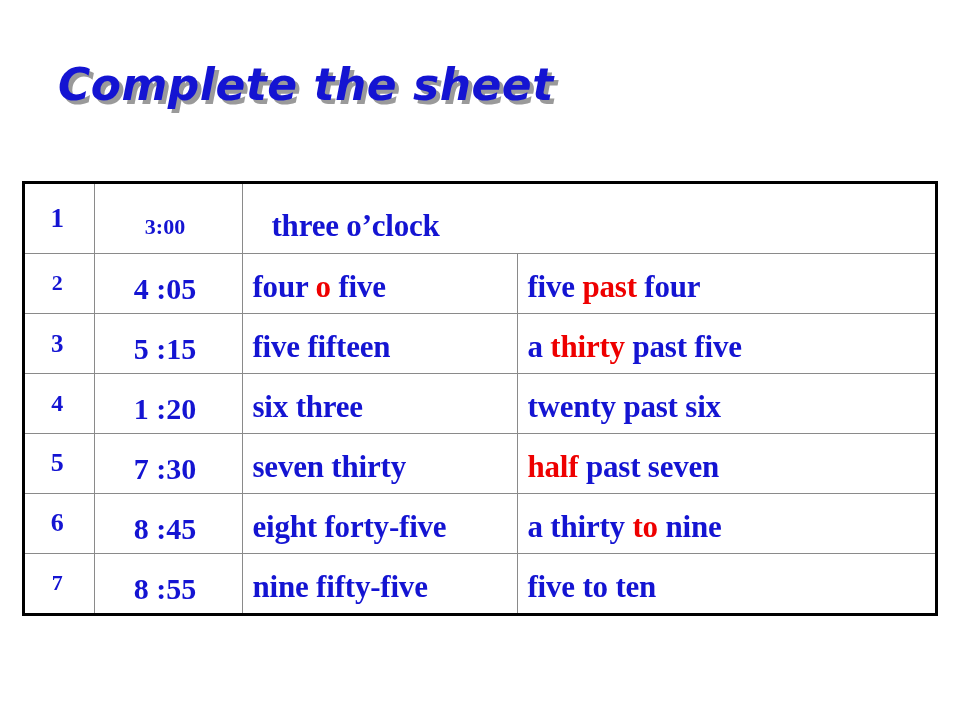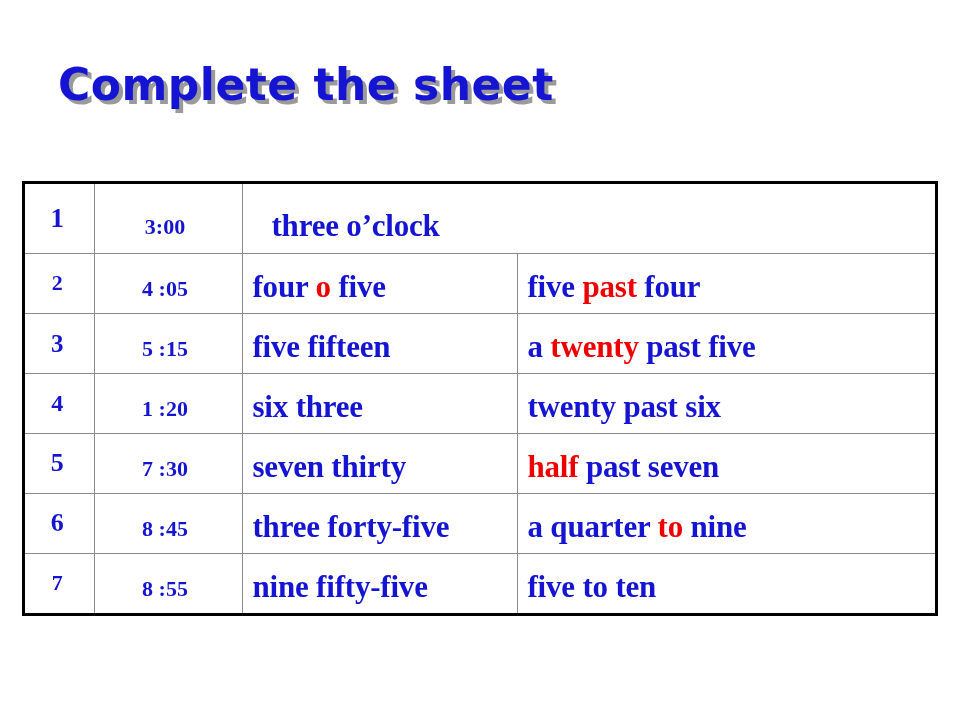--- a/index.html
+++ b/index.html
@@ -21,20 +21,21 @@
     left: 58px;
     top: 62px;
     font-family: "DejaVu Sans", sans-serif;
     font-weight: bold;
     font-size: 44px;
     letter-spacing: 0.5px;
     color: #1414d2;
     text-shadow: 4px 4px 0 #9a9a9a;
     white-space: nowrap;
     line-height: 1.05;
+    font-style: italic;
   }
 
   
   #sheet-table-wrap {
     position: absolute;
     left: 22px;
     top: 181px;
     width: 916px;
     border: 3px solid #000000;
     box-sizing: border-box;
@@ -83,21 +84,21 @@
   .r5 .num { font-size: 26px; }
   .r6 .num { font-size: 26px; }
   .r7 .num { font-size: 22px; }
 
   .time-cell { vertical-align: top; }
   .time {
     display: block;
     text-align: center;
     color: #1414d2;
     font-weight: bold;
-    font-size: 22px;
+    font-size: 30px;
     line-height: 1;
     padding-top: 12px;
     padding-right: 6px;
   }
   .r1 .time { font-size: 22px; padding-top: 18px; font-family: Liberation Serif, serif; }
 
   .phrase {
     display: block;
     color: #1414d2;
     font-weight: bold;
@@ -153,21 +154,21 @@
           <td>
             <span class="num">3</span>
           </td>
           <td class="time-cell">
             <span class="time">5 :15</span>
           </td>
           <td>
             <span class="phrase"><span>five fifteen</span></span>
           </td>
           <td>
-            <span class="phrase"><span>a </span><span class="hl">twenty</span><span> past five</span></span>
+            <span class="phrase"><span>a </span><span class="hl">thirty</span><span> past five</span></span>
           </td>
         </tr>
         <tr class="r4">
           <td>
             <span class="num">4</span>
           </td>
           <td class="time-cell">
             <span class="time">1 :20</span>
           </td>
           <td>
@@ -192,24 +193,24 @@
           </td>
         </tr>
         <tr class="r6">
           <td>
             <span class="num">6</span>
           </td>
           <td class="time-cell">
             <span class="time">8 :45</span>
           </td>
           <td>
-            <span class="phrase"><span>three forty-five</span></span>
-          </td>
-          <td>
-            <span class="phrase"><span>a quarter </span><span class="hl">to</span><span> nine</span></span>
+            <span class="phrase"><span>eight forty-five</span></span>
+          </td>
+          <td>
+            <span class="phrase"><span>a thirty </span><span class="hl">to</span><span> nine</span></span>
           </td>
         </tr>
         <tr class="r7">
           <td>
             <span class="num">7</span>
           </td>
           <td class="time-cell">
             <span class="time">8 :55</span>
           </td>
           <td>

